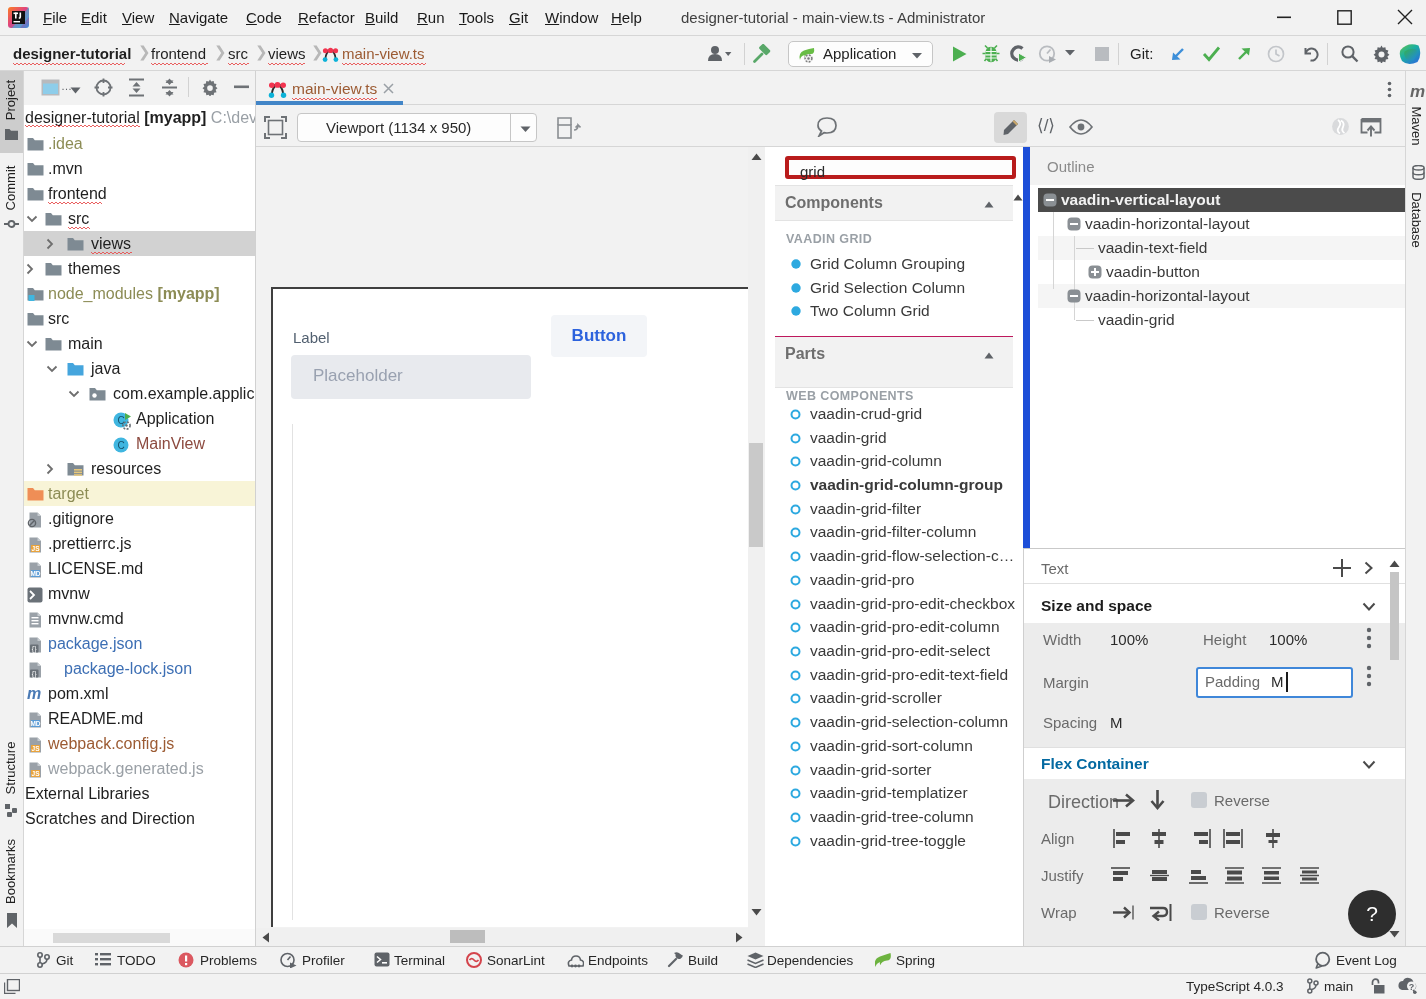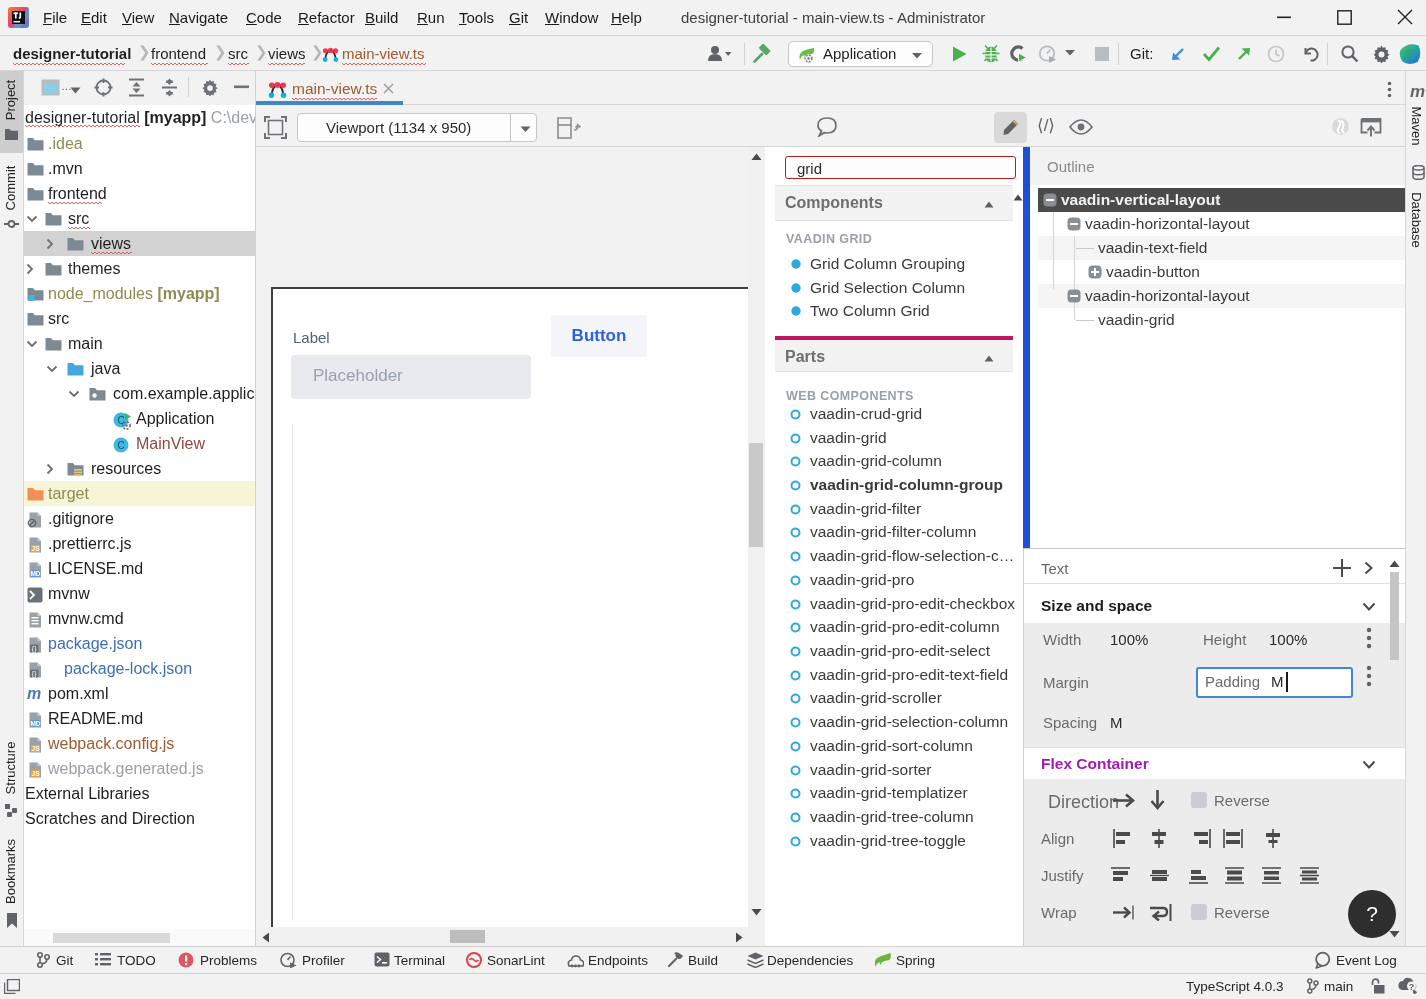--- a/index.html
+++ b/index.html
@@ -511,21 +511,21 @@
   <svg class="ab" style="left:6px;top:861px;" width="8" height="11" viewBox="0 0 8 11">
         <path d="M0.5 5.5 L7 0.5 V10.5 z" fill="#4a4a4a"></path>
       </svg>
   <div class="ab" style="left:194px;top:859px;width:35px;height:13px;background:#bdbdbd;"></div>
   <svg class="ab" style="left:479px;top:861px;" width="8" height="11" viewBox="0 0 8 11">
         <path d="M7.5 5.5 L1 0.5 V10.5 z" fill="#4a4a4a"></path>
       </svg>
 </div>
 
 <div class="ab" id="components" style="left:765px;top:147px;width:258px;height:799px;background:#fff;overflow:hidden;">
-  <div class="ab" style="left:20px;top:9px;width:231px;height:23px;background:#fdfdfd;border:1px solid #b91c1c;border-radius:3px;">
+  <div class="ab" style="left:20px;top:9px;width:231px;height:23px;background:#fdfdfd;border:4px solid #b91c1c;border-radius:3px;">
     <span class="ab" style="left:11px;top:3px;font-size:15px;color:#2a2a2a;">grid</span>
   </div>
   <div class="ab" style="left:10px;top:38px;width:238px;height:36px;background:#f2f2f2;border-top:1px solid #e3e3e3;border-bottom:1px solid #e3e3e3;">
     <span class="ab" style="left:10px;top:8px;font-size:16px;font-weight:bold;color:#6e6e6e;">Components</span>
     <svg class="ab" style="left:209px;top:15px;" width="10" height="7" viewBox="0 0 10 7">
           <path d="M5 0.5 L9.5 6.5 H0.5 z" fill="#5f6368"></path>
         </svg>
   </div>
   <div class="ab" style="left:21px;top:85px;font-size:12.5px;font-weight:bold;letter-spacing:0.4px;color:#9aa0a6;">VAADIN GRID</div>
   <svg class="ab" style="left:26px;top:112px;" width="10" height="10" viewBox="0 0 10 10">
@@ -533,21 +533,21 @@
       </svg>
 <div class="ab" style="left:45px;top:108px;font-size:15.5px;color:#3a3a3a;white-space:nowrap;">Grid Column Grouping</div>
 <svg class="ab" style="left:26px;top:136px;" width="10" height="10" viewBox="0 0 10 10">
         <circle cx="5" cy="5" r="4.7" fill="#2da9e0"></circle>
       </svg>
 <div class="ab" style="left:45px;top:132px;font-size:15.5px;color:#3a3a3a;white-space:nowrap;">Grid Selection Column</div>
 <svg class="ab" style="left:26px;top:159px;" width="10" height="10" viewBox="0 0 10 10">
         <circle cx="5" cy="5" r="4.7" fill="#2da9e0"></circle>
       </svg>
 <div class="ab" style="left:45px;top:155px;font-size:15.5px;color:#3a3a3a;white-space:nowrap;">Two Column Grid</div>
-  <div class="ab" style="left:10px;top:189px;width:238px;height:36px;background:#f2f2f2;border-top:4px solid #be185d;border-bottom:1px solid #e3e3e3;">
+  <div class="ab" style="left:10px;top:189px;width:238px;height:52px;background:#f2f2f2;border-top:1px solid #be185d;border-bottom:1px solid #e3e3e3;">
     <span class="ab" style="left:10px;top:8px;font-size:16px;font-weight:bold;color:#6e6e6e;">Parts</span>
     <svg class="ab" style="left:209px;top:15px;" width="10" height="7" viewBox="0 0 10 7">
           <path d="M5 0.5 L9.5 6.5 H0.5 z" fill="#5f6368"></path>
         </svg>
   </div>
   <div class="ab" style="left:21px;top:242px;font-size:12.5px;font-weight:bold;letter-spacing:0.4px;color:#9aa0a6;">WEB COMPONENTS</div>
   <svg class="ab" style="left:25px;top:262px;" width="11" height="11" viewBox="0 0 11 11">
         <circle cx="5.5" cy="5.5" r="4" fill="none" stroke="#2da9e0" stroke-width="2"></circle>
       </svg>
 <div class="ab" style="left:45px;top:258px;font-size:15.5px;color:#3a3a3a;white-space:nowrap;">vaadin-crud-grid</div>
@@ -694,21 +694,21 @@
     <div class="ab" style="left:88px;top:3px;width:1.5px;height:20px;background:#1a1a1a;"></div>
   </div>
   <svg class="ab" style="left:342px;top:116px;" width="6" height="22" viewBox="0 0 6 22">
         <circle cx="3" cy="3" r="2.2" fill="#5f6368"></circle>
         <circle cx="3" cy="11" r="2.2" fill="#5f6368"></circle>
         <circle cx="3" cy="19" r="2.2" fill="#5f6368"></circle>
       </svg>
   <div class="ab" style="left:19px;top:165px;font-size:15px;color:#6a6a6a;">Spacing</div>
   <div class="ab" style="left:86px;top:165px;font-size:15px;color:#2a2a2a;">M</div>
   <div class="ab" style="left:0;top:198px;width:382px;height:1px;background:#e0e0e0;"></div>
-  <div class="ab" style="left:17px;top:206px;font-size:15.5px;font-weight:bold;color:#a21caf;">Flex Container</div>
+  <div class="ab" style="left:17px;top:206px;font-size:15.5px;font-weight:bold;color:#0369a1;">Flex Container</div>
   <svg class="ab" style="left:338px;top:211px;" width="14" height="9" viewBox="0 0 14 9">
         <path d="M1.5 1.5 L7 7.5 L12.5 1.5" fill="none" stroke="#4a4a4a" stroke-width="2"></path>
       </svg>
   <div class="ab" style="left:0;top:230px;width:382px;height:168px;background:#ececec;"></div>
   <div class="ab" style="left:24px;top:243px;font-size:18px;color:#6a6a6a;">Direction</div>
   <svg class="ab" style="left:88px;top:243px;" width="23" height="17" viewBox="0 0 23 17">
         <path d="M1 8.5 H19" stroke="#4a4a4a" stroke-width="2.6"></path>
         <path d="M14 2.5 L21 8.5 L14 14.5" fill="none" stroke="#4a4a4a" stroke-width="2.6"></path>
       </svg>
   <svg class="ab" style="left:125px;top:240px;" width="17" height="21" viewBox="0 0 17 21">

